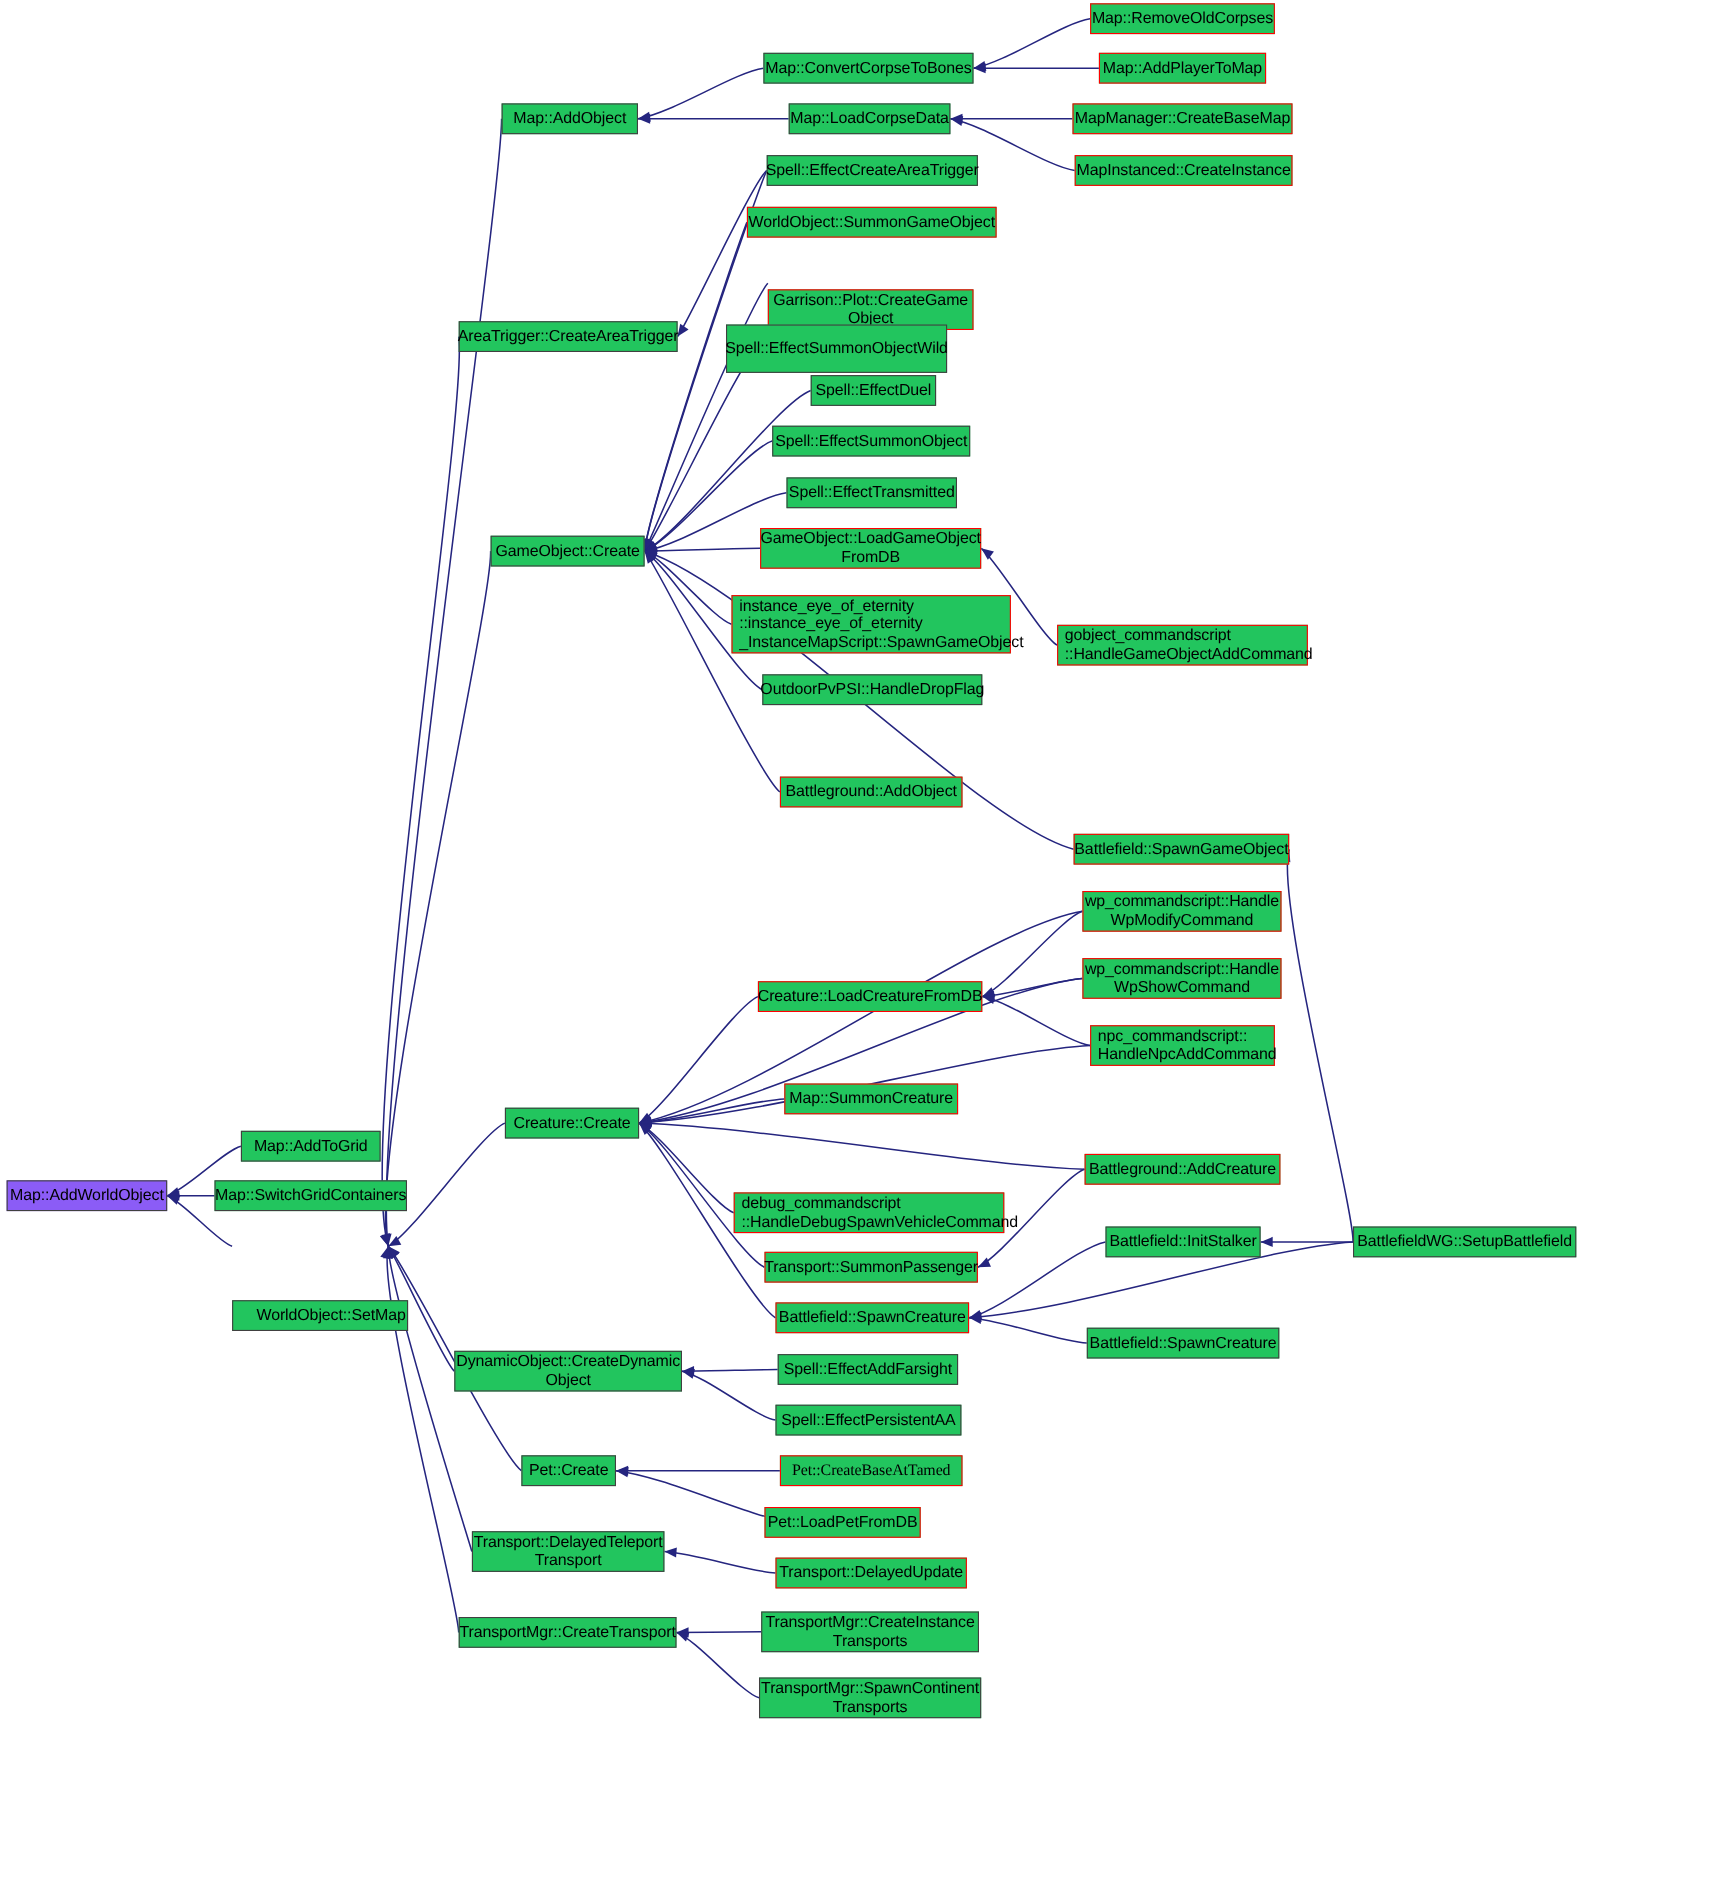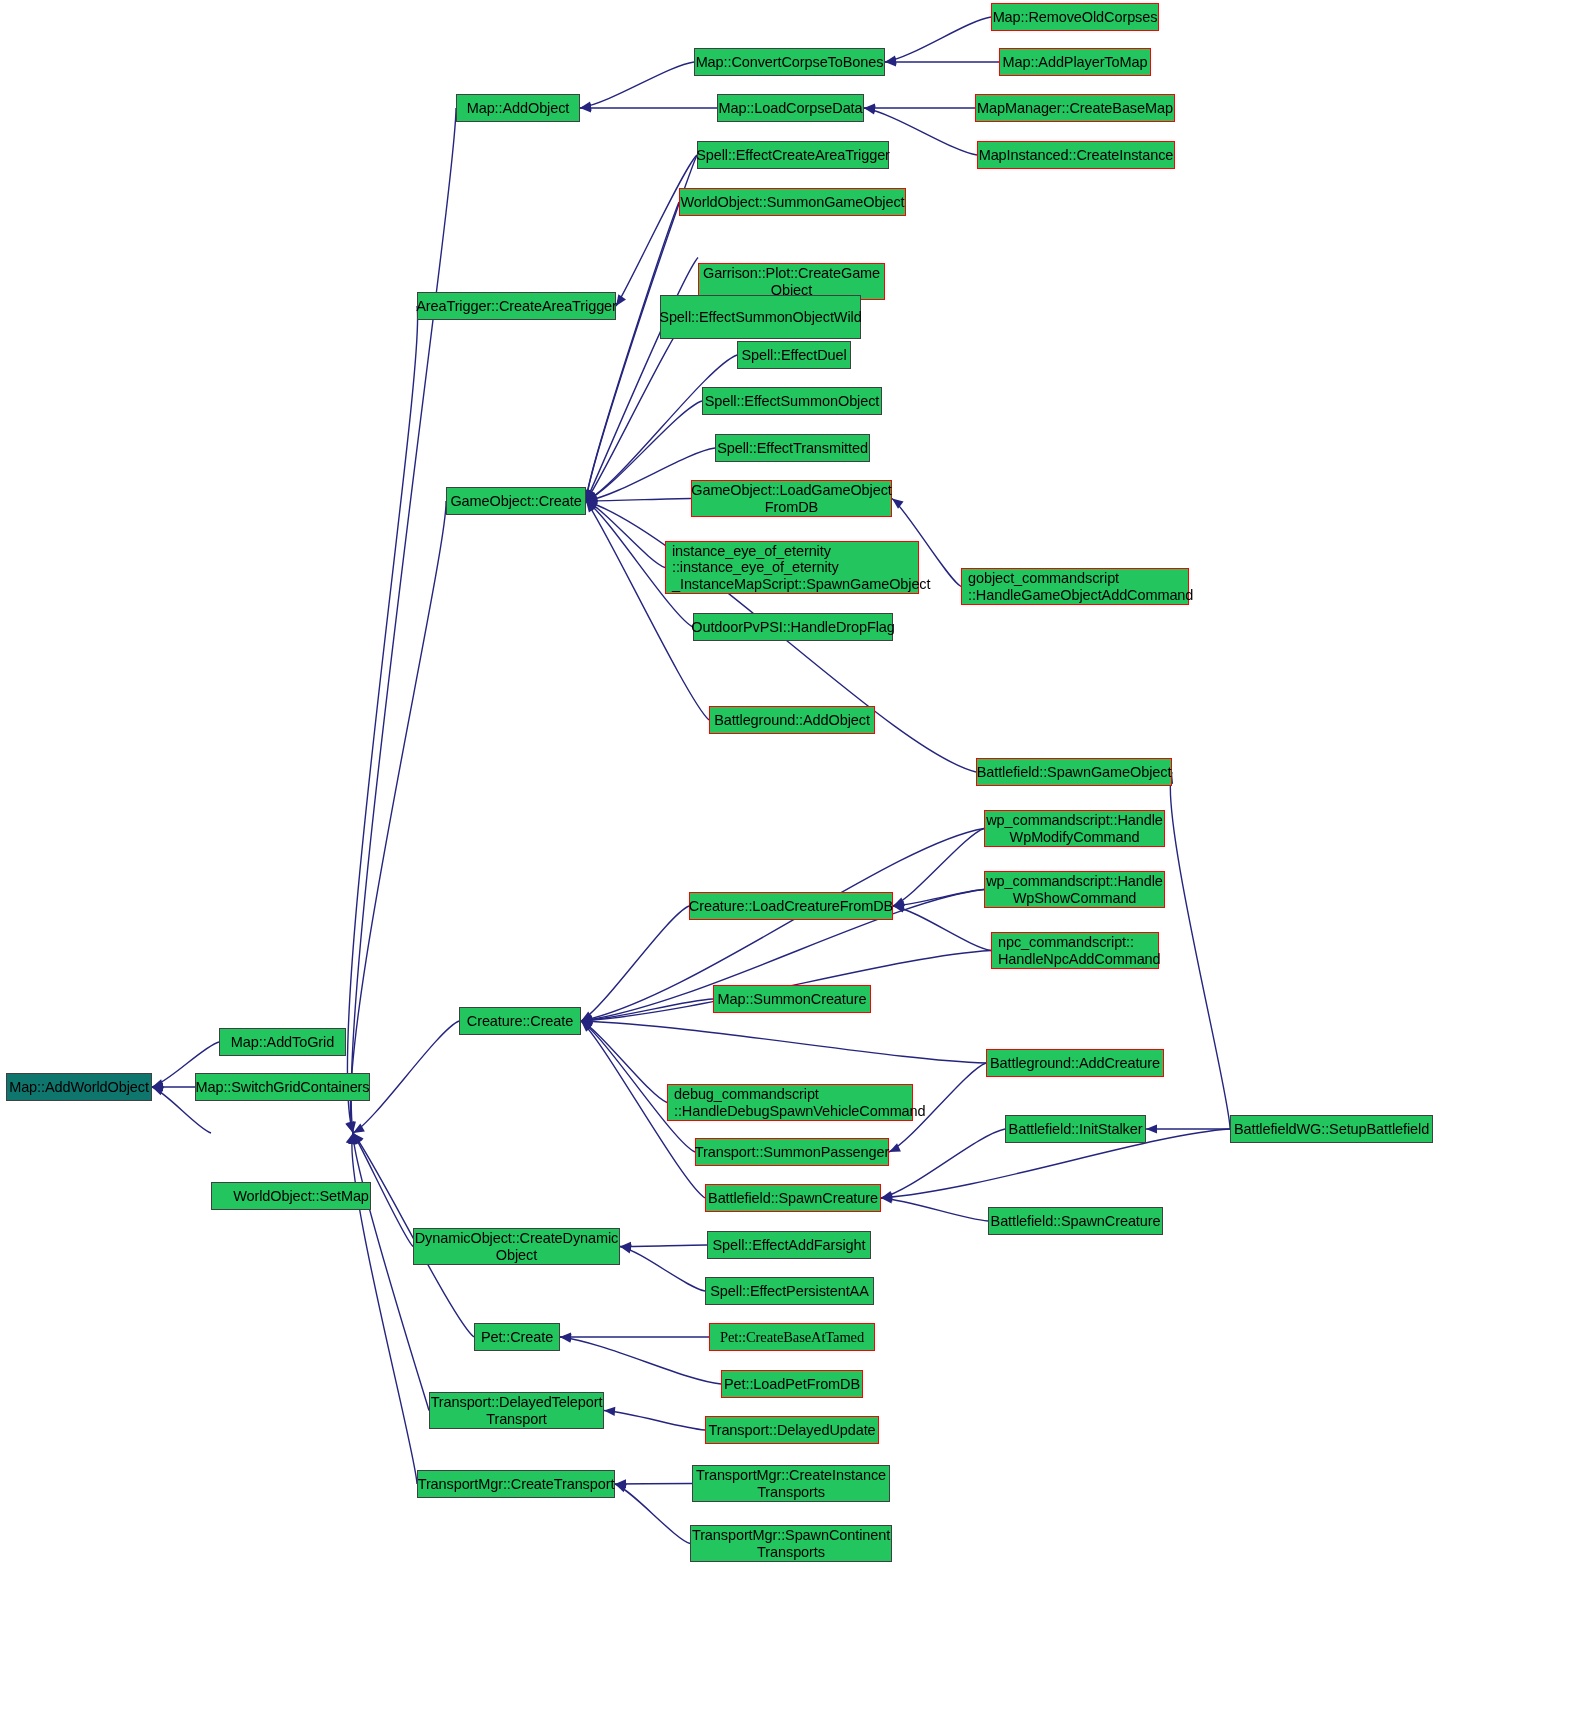--- a/index.html
+++ b/index.html
@@ -18,21 +18,21 @@
     border:1px solid #404040;
     color:#000000;
     font-size:14.5px;
     line-height:1.12;
     letter-spacing:-0.1px;
     white-space:pre-line;
     padding:1px 4px;
     z-index:5;
   }
   .node.red{border:1.6px solid #ff0000;}
-  .node.root{background:#0f766e;border:1px solid #404040;}
+  .node.root{background:#8b5cf6;border:1px solid #404040;}
   .node.left{justify-content:flex-start;text-align:left;padding-left:6px;}
 </style>
 </head>
 <body>
 
 <div id="canvas">
   <svg id="edges" viewBox="0 0 1569 1714">
       <path d="M 219 1042 C 204.275 1045.6, 169.39 1081.6, 152 1087" fill="none" stroke="#25257f" stroke-width="1.4"></path>
       <polygon points="152,1087 161.14102316557384,1079.3448255743947 163.86932614464095,1088.1309716495753" fill="#25257f"></polygon>
       <path d="M 195 1087 C 184.25 1087, 165.76 1087, 152 1087" fill="none" stroke="#25257f" stroke-width="1.4"></path>
@@ -193,21 +193,21 @@
     <div class="node red" style="left: 705px; top: 1184px; width: 176px; height: 28px;">Battlefield::SpawnCreature</div>
     <div class="node" style="left: 1005px; top: 1115px; width: 141px; height: 28px;">Battlefield::InitStalker</div>
     <div class="node" style="left: 988px; top: 1207px; width: 175px; height: 28px;">Battlefield::SpawnCreature</div>
     <div class="node" style="left: 1230px; top: 1115px; width: 203px; height: 28px;">BattlefieldWG::SetupBattlefield</div>
     <div class="node" style="left: 413px; top: 1228px; width: 207px; height: 37px;">DynamicObject::CreateDynamic
 Object</div>
     <div class="node" style="left: 707px; top: 1231px; width: 164px; height: 28px;">Spell::EffectAddFarsight</div>
     <div class="node" style="left: 705px; top: 1277px; width: 169px; height: 28px;">Spell::EffectPersistentAA</div>
     <div class="node" style="left: 474px; top: 1323px; width: 86px; height: 28px;">Pet::Create</div>
     <div class="node red" style="left: 709px; top: 1323px; width: 166px; height: 28px; font-family: Liberation Serif, serif;">Pet::CreateBaseAtTamed</div>
-    <div class="node red" style="left: 721px; top: 1370px; width: 142px; height: 28px;">Pet::LoadPetFromDB</div>
+    <div class="node red" style="left: 695px; top: 1370px; width: 142px; height: 28px;">Pet::LoadPetFromDB</div>
     <div class="node" style="left: 429px; top: 1392px; width: 175px; height: 37px;">Transport::DelayedTeleport
 Transport</div>
     <div class="node red" style="left: 705px; top: 1416px; width: 174px; height: 28px;">Transport::DelayedUpdate</div>
     <div class="node" style="left: 417px; top: 1470px; width: 198px; height: 28px;">TransportMgr::CreateTransport</div>
     <div class="node" style="left: 692px; top: 1465px; width: 198px; height: 37px;">TransportMgr::CreateInstance
 Transports</div>
     <div class="node" style="left: 690px; top: 1525px; width: 202px; height: 37px;">TransportMgr::SpawnContinent
 Transports</div>
   </div>
 

